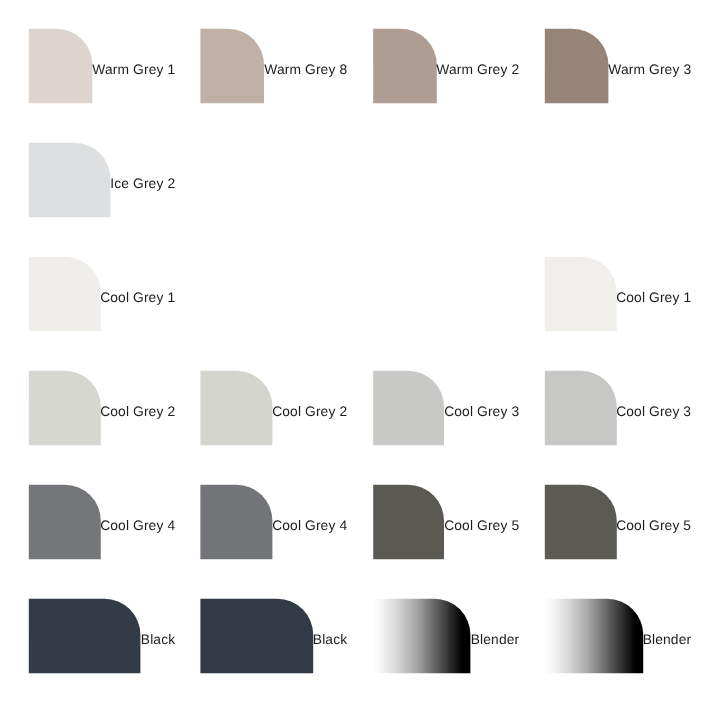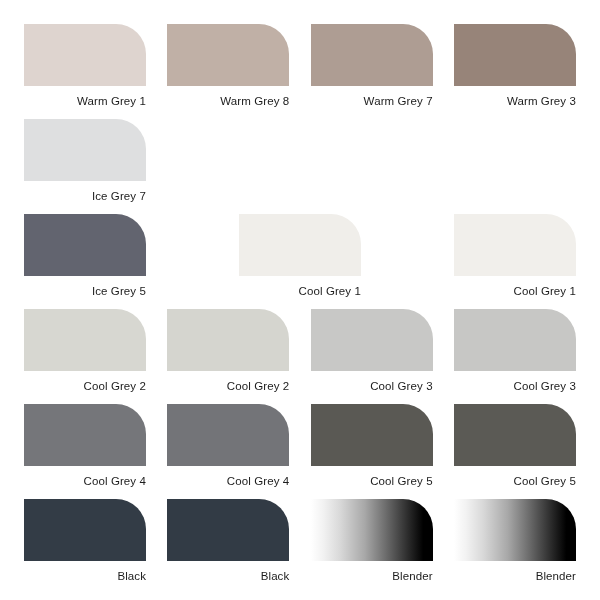--- a/index.html
+++ b/index.html
@@ -31,22 +31,22 @@
     flex-direction: row;
     justify-content: space-between;
     align-items: flex-start;
     height: 95px;
     flex: 0 0 auto;
   }
 
   .swatch-cell {
     width: 122px;
     display: flex;
-    flex-direction: column;
-    align-items: flex-end;
+    flex-direction: row;
+    align-items: center;
   }
 
   .swatch-chip {
     width: 122px;
     height: 62px;
     border-top-right-radius: 30px;
     border-top-left-radius: 0;
     border-bottom-right-radius: 0;
     border-bottom-left-radius: 0;
   }
@@ -70,38 +70,34 @@
       <div class="swatch-cell">
         <div class="swatch-chip" style="background-color: rgb(222, 212, 207);"></div>
         <div class="swatch-label">Warm Grey 1</div>
       </div>
       <div class="swatch-cell">
         <div class="swatch-chip" style="background-color: rgb(192, 176, 166);"></div>
         <div class="swatch-label">Warm Grey 8</div>
       </div>
       <div class="swatch-cell">
         <div class="swatch-chip" style="background-color: rgb(174, 157, 147);"></div>
-        <div class="swatch-label">Warm Grey 7</div>
+        <div class="swatch-label">Warm Grey 2</div>
       </div>
       <div class="swatch-cell">
         <div class="swatch-chip" style="background-color: rgb(151, 132, 121);"></div>
         <div class="swatch-label">Warm Grey 3</div>
       </div>
     </div>
     <div class="swatch-row">
       <div class="swatch-cell">
         <div class="swatch-chip" style="background-color: rgb(222, 223, 224);"></div>
-        <div class="swatch-label">Ice Grey 7</div>
+        <div class="swatch-label">Ice Grey 2</div>
       </div>
     </div>
     <div class="swatch-row">
-      <div class="swatch-cell">
-        <div class="swatch-chip" style="background-color: rgb(98, 100, 111);"></div>
-        <div class="swatch-label">Ice Grey 5</div>
-      </div>
       <div class="swatch-cell">
         <div class="swatch-chip" style="background-color: rgb(240, 238, 234);"></div>
         <div class="swatch-label">Cool Grey 1</div>
       </div>
       <div class="swatch-cell">
         <div class="swatch-chip" style="background-color: rgb(241, 239, 235);"></div>
         <div class="swatch-label">Cool Grey 1</div>
       </div>
     </div>
     <div class="swatch-row">

